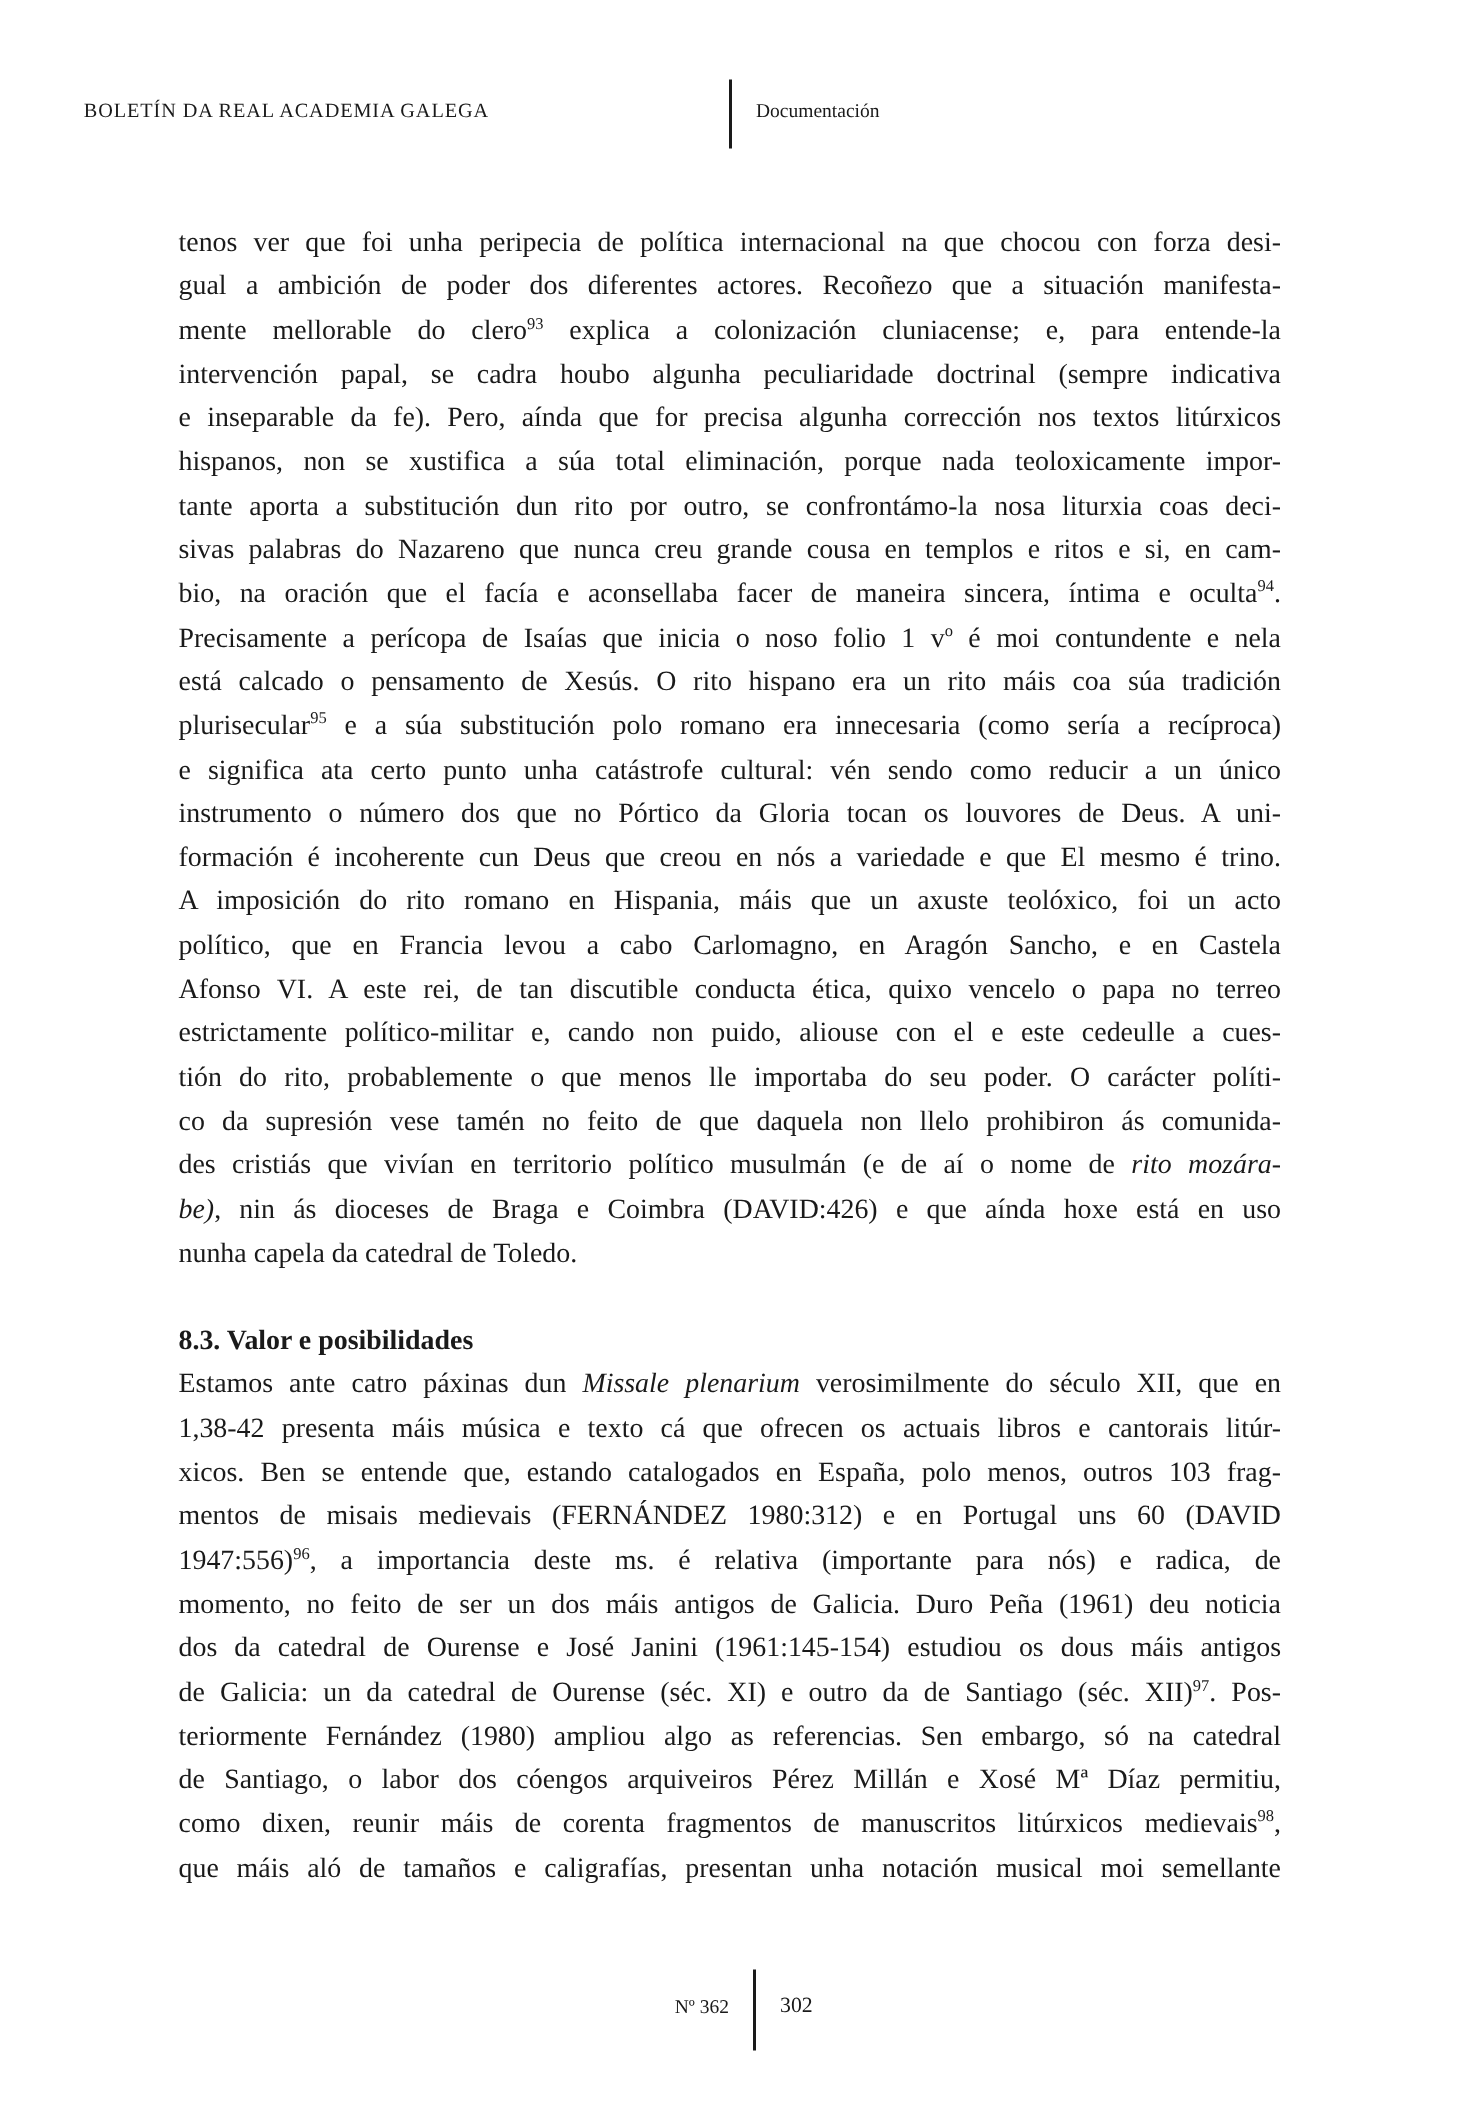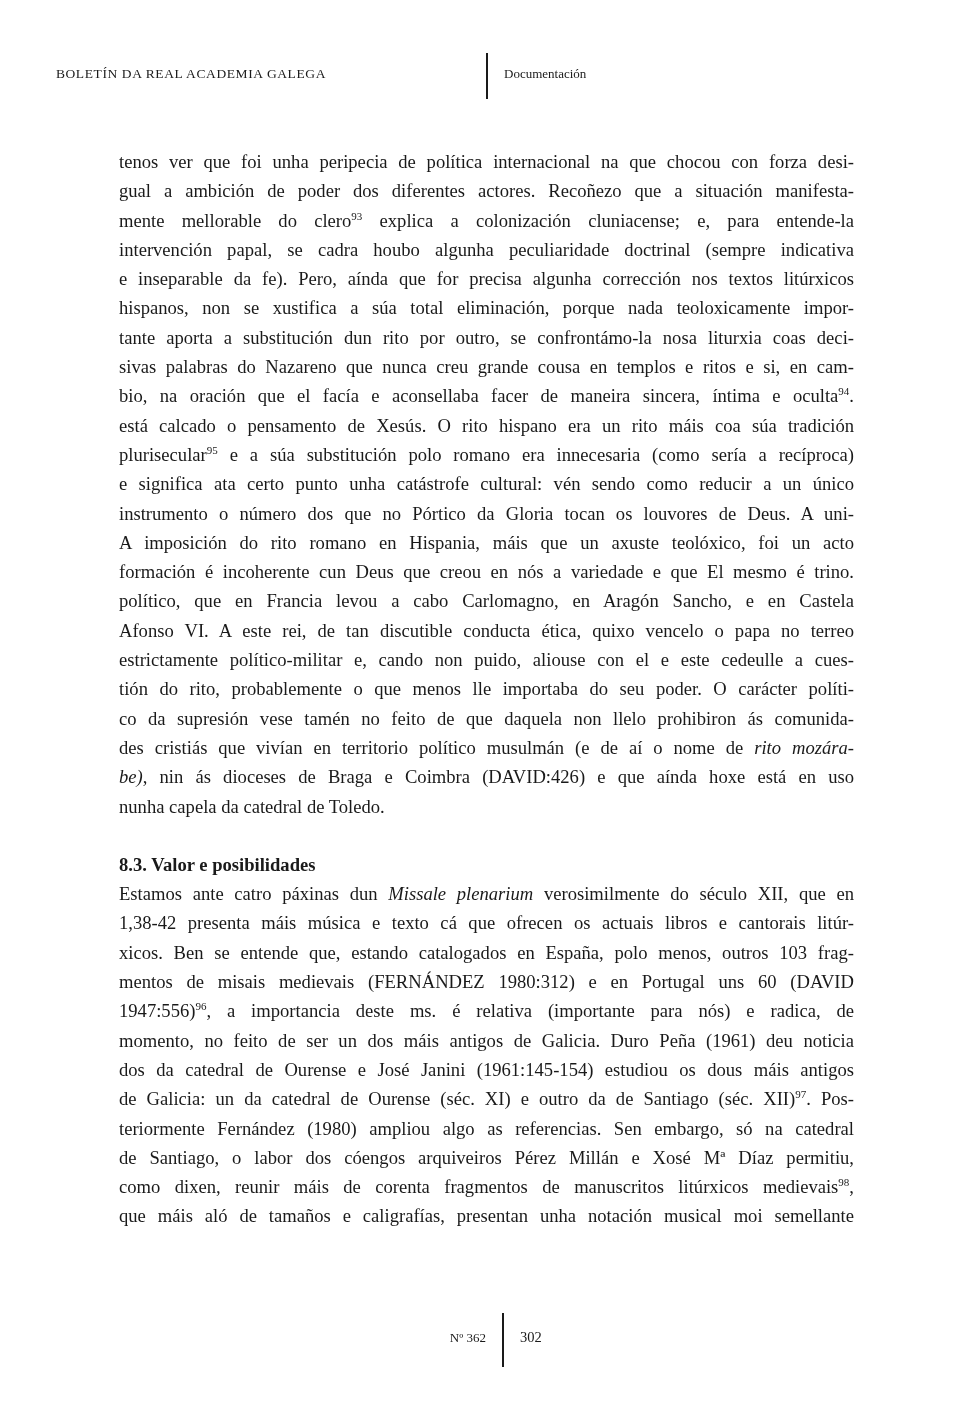--- a/index.html
+++ b/index.html
@@ -33,26 +33,27 @@
   <div>
     <div class="line">tenos ver que foi unha peripecia de política internacional na que chocou con forza desi-</div>
     <div class="line">gual a ambición de poder dos diferentes actores. Recoñezo que a situación manifesta-</div>
     <div class="line"><span>mente mellorable do clero</span><sup>93</sup><span> explica a colonización cluniacense; e, para entende-la</span></div>
     <div class="line">intervención papal, se cadra houbo algunha peculiaridade doctrinal (sempre indicativa</div>
     <div class="line">e inseparable da fe). Pero, aínda que for precisa algunha corrección nos textos litúrxicos</div>
     <div class="line">hispanos, non se xustifica a súa total eliminación, porque nada teoloxicamente impor-</div>
     <div class="line">tante aporta a substitución dun rito por outro, se confrontámo-la nosa liturxia coas deci-</div>
     <div class="line">sivas palabras do Nazareno que nunca creu grande cousa en templos e ritos e si, en cam-</div>
     <div class="line"><span>bio, na oración que el facía e aconsellaba facer de maneira sincera, íntima e oculta</span><sup>94</sup><span>.</span></div>
+    <div class="line"><span>Precisamente a perícopa de Isaías que inicia o noso folio 1 v</span><sup>o</sup><span> é moi contundente e nela</span></div>
     <div class="line">está calcado o pensamento de Xesús. O rito hispano era un rito máis coa súa tradición</div>
     <div class="line"><span>plurisecular</span><sup>95</sup><span> e a súa substitución polo romano era innecesaria (como sería a recíproca)</span></div>
     <div class="line">e significa ata certo punto unha catástrofe cultural: vén sendo como reducir a un único</div>
     <div class="line">instrumento o número dos que no Pórtico da Gloria tocan os louvores de Deus. A uni-</div>
+    <div class="line">formación é incoherente cun Deus que creou en nós a variedade e que El mesmo é trino.</div>
     <div class="line">A imposición do rito romano en Hispania, máis que un axuste teolóxico, foi un acto</div>
-    <div class="line">formación é incoherente cun Deus que creou en nós a variedade e que El mesmo é trino.</div>
     <div class="line">político, que en Francia levou a cabo Carlomagno, en Aragón Sancho, e en Castela</div>
     <div class="line">Afonso VI. A este rei, de tan discutible conducta ética, quixo vencelo o papa no terreo</div>
     <div class="line">estrictamente político-militar e, cando non puido, aliouse con el e este cedeulle a cues-</div>
     <div class="line">tión do rito, probablemente o que menos lle importaba do seu poder. O carácter políti-</div>
     <div class="line">co da supresión vese tamén no feito de que daquela non llelo prohibiron ás comunida-</div>
     <div class="line"><span>des cristiás que vivían en territorio político musulmán (e de aí o nome de </span><em>rito mozára-</em></div>
     <div class="line"><em>be)</em><span>, nin ás dioceses de Braga e Coimbra (DAVID:426)  e que aínda hoxe está en uso</span></div>
     <div class="line last">nunha capela da catedral de Toledo.</div>
   </div>
 

